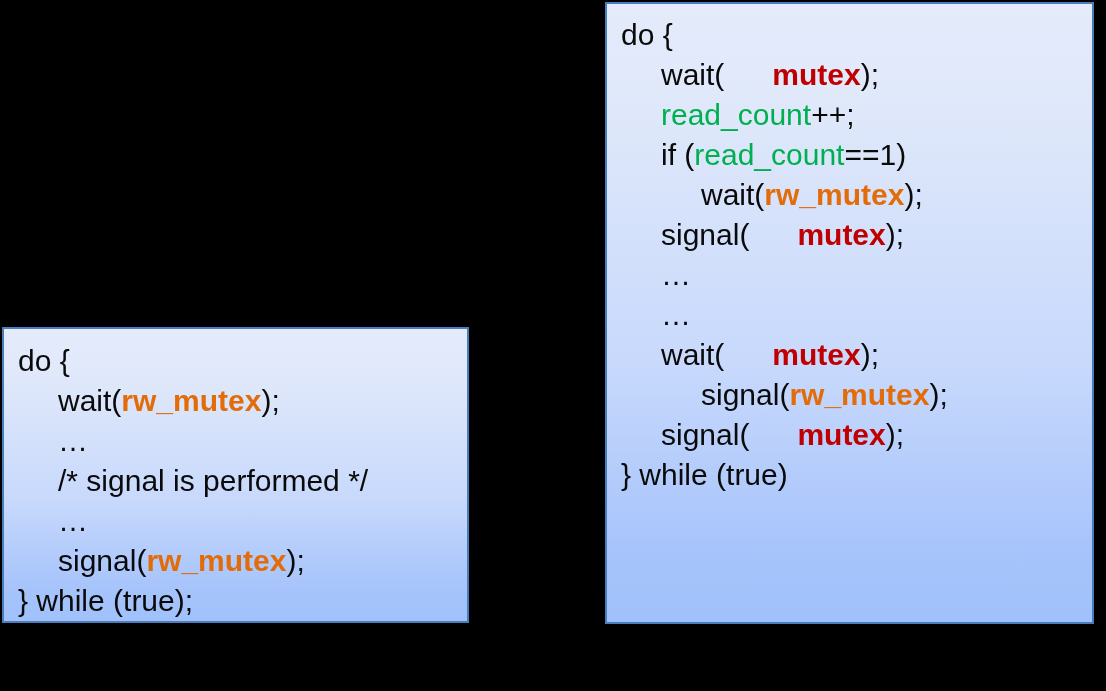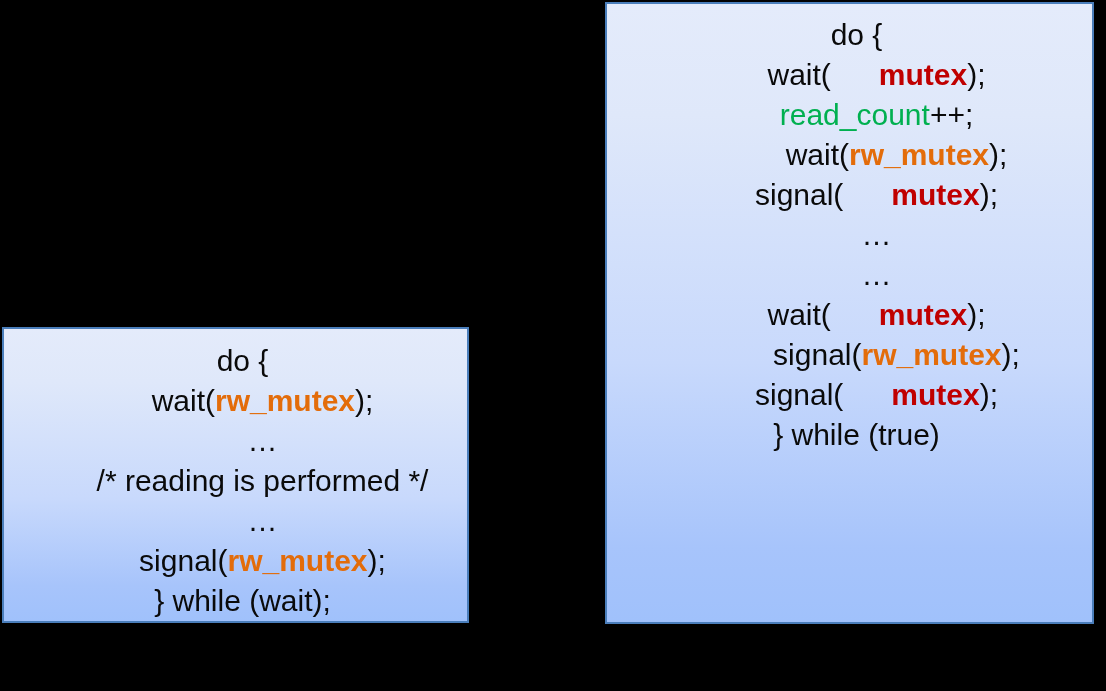--- a/index.html
+++ b/index.html
@@ -37,21 +37,20 @@
     left: 605px;
     top: 2px;
     width: 489px;
     height: 622px;
   }
 
   .code-lines {
     padding: 0;
     margin: 0;
     list-style: none;
-    text-align: center;
   }
 
   .code-line {
     font-family: "Liberation Sans", sans-serif;
     font-size: 30px;
     line-height: 40px;
     color: #0A0A0A;
     white-space: pre;
     letter-spacing: 0px;
   }
@@ -86,32 +85,33 @@
   }
 </style>
 </head>
 <body>
 
 <div class="code-box" id="writer-box">
   <ul class="code-lines">
       <li class="code-line ind0"><span class="tok-plain">do {</span></li>
       <li class="code-line ind1"><span class="tok-plain">wait(</span><span class="tok-rw">rw_mutex</span><span class="tok-plain">);</span></li>
       <li class="code-line ind1"><span class="tok-plain">…</span></li>
-      <li class="code-line ind1"><span class="tok-plain">/* reading is performed */</span></li>
+      <li class="code-line ind1"><span class="tok-plain">/* signal is performed */</span></li>
       <li class="code-line ind1"><span class="tok-plain">…</span></li>
       <li class="code-line ind1"><span class="tok-plain">signal(</span><span class="tok-rw">rw_mutex</span><span class="tok-plain">);</span></li>
-      <li class="code-line ind0"><span class="tok-plain">} while (wait);</span></li>
+      <li class="code-line ind0"><span class="tok-plain">} while (true);</span></li>
     </ul>
 </div>
 
 <div class="code-box" id="reader-box">
   <ul class="code-lines">
       <li class="code-line ind0"><span class="tok-plain">do {</span></li>
       <li class="code-line ind1"><span class="tok-plain">wait(</span><span class="tok-mutex">mutex</span><span class="tok-plain">);</span></li>
       <li class="code-line ind1"><span class="tok-readcount">read_count</span><span class="tok-plain">++;</span></li>
+      <li class="code-line ind1"><span class="tok-plain">if (</span><span class="tok-readcount">read_count</span><span class="tok-plain">==1)</span></li>
       <li class="code-line ind2"><span class="tok-plain">wait(</span><span class="tok-rw">rw_mutex</span><span class="tok-plain">);</span></li>
       <li class="code-line ind1"><span class="tok-plain">signal(</span><span class="tok-mutex">mutex</span><span class="tok-plain">);</span></li>
       <li class="code-line ind1"><span class="tok-plain">…</span></li>
       <li class="code-line ind1"><span class="tok-plain">…</span></li>
       <li class="code-line ind1"><span class="tok-plain">wait(</span><span class="tok-mutex">mutex</span><span class="tok-plain">);</span></li>
       <li class="code-line ind2"><span class="tok-plain">signal(</span><span class="tok-rw">rw_mutex</span><span class="tok-plain">);</span></li>
       <li class="code-line ind1"><span class="tok-plain">signal(</span><span class="tok-mutex">mutex</span><span class="tok-plain">);</span></li>
       <li class="code-line ind0"><span class="tok-plain">} while (true)</span></li>
     </ul>
 </div>

